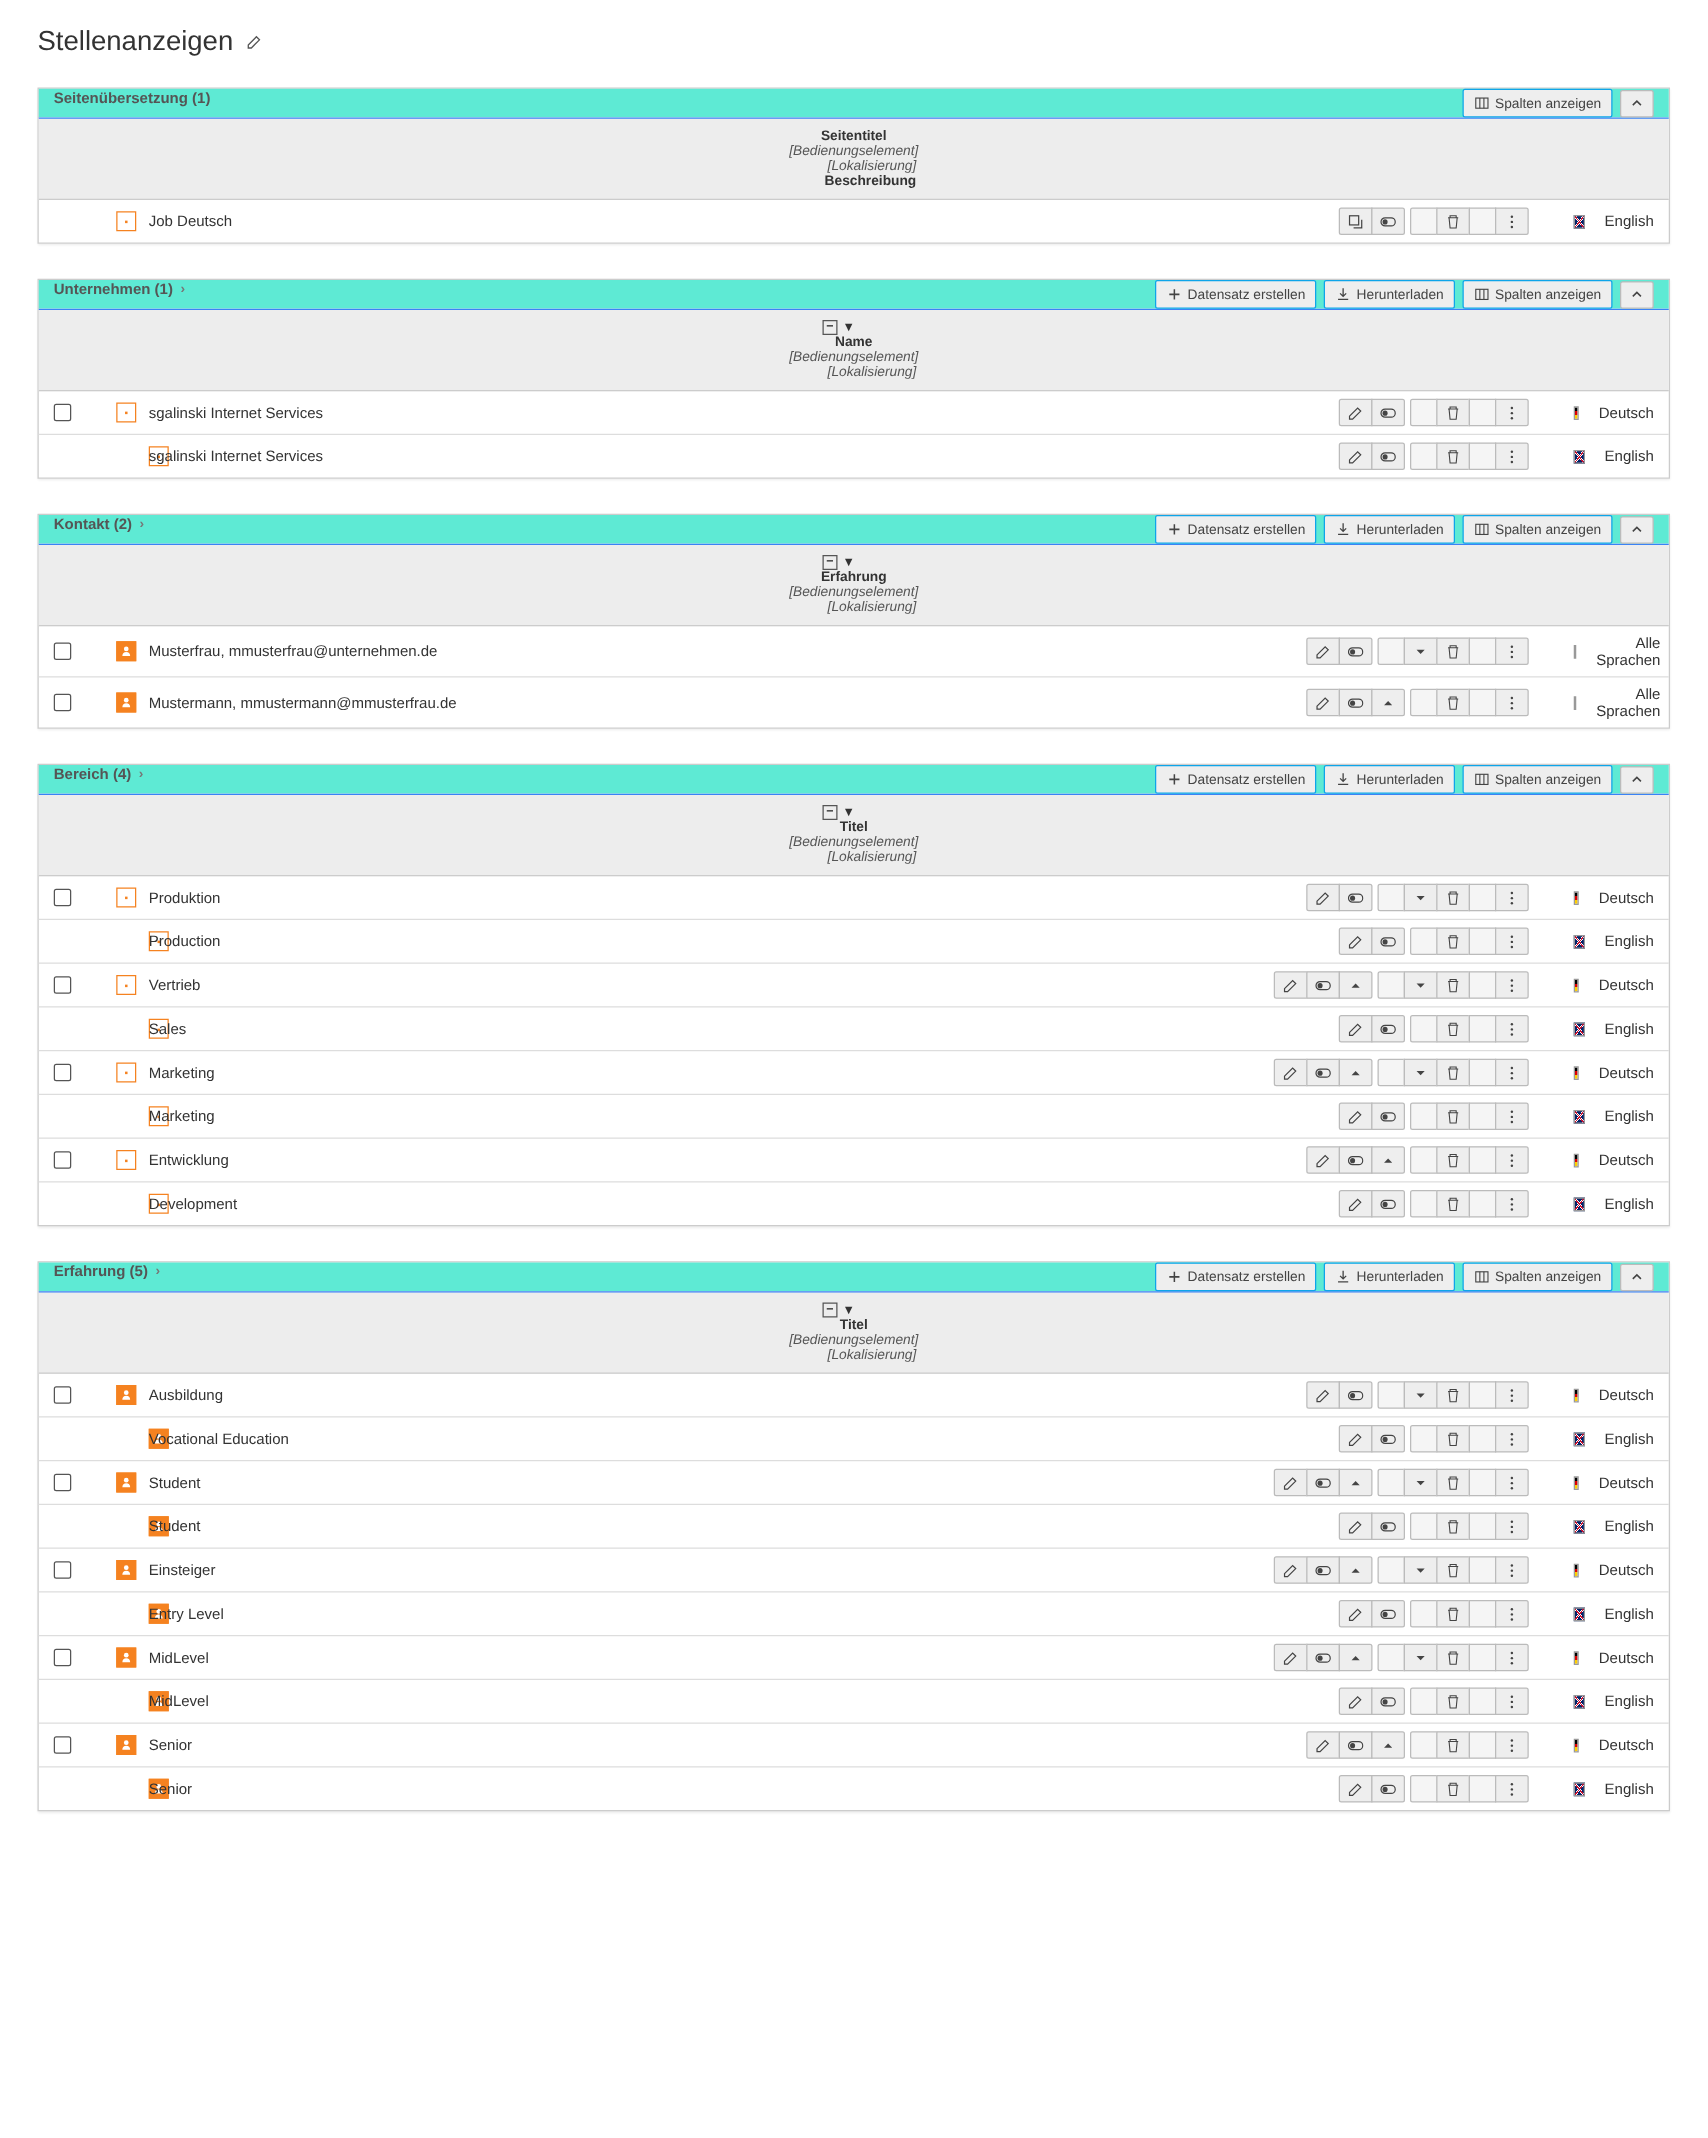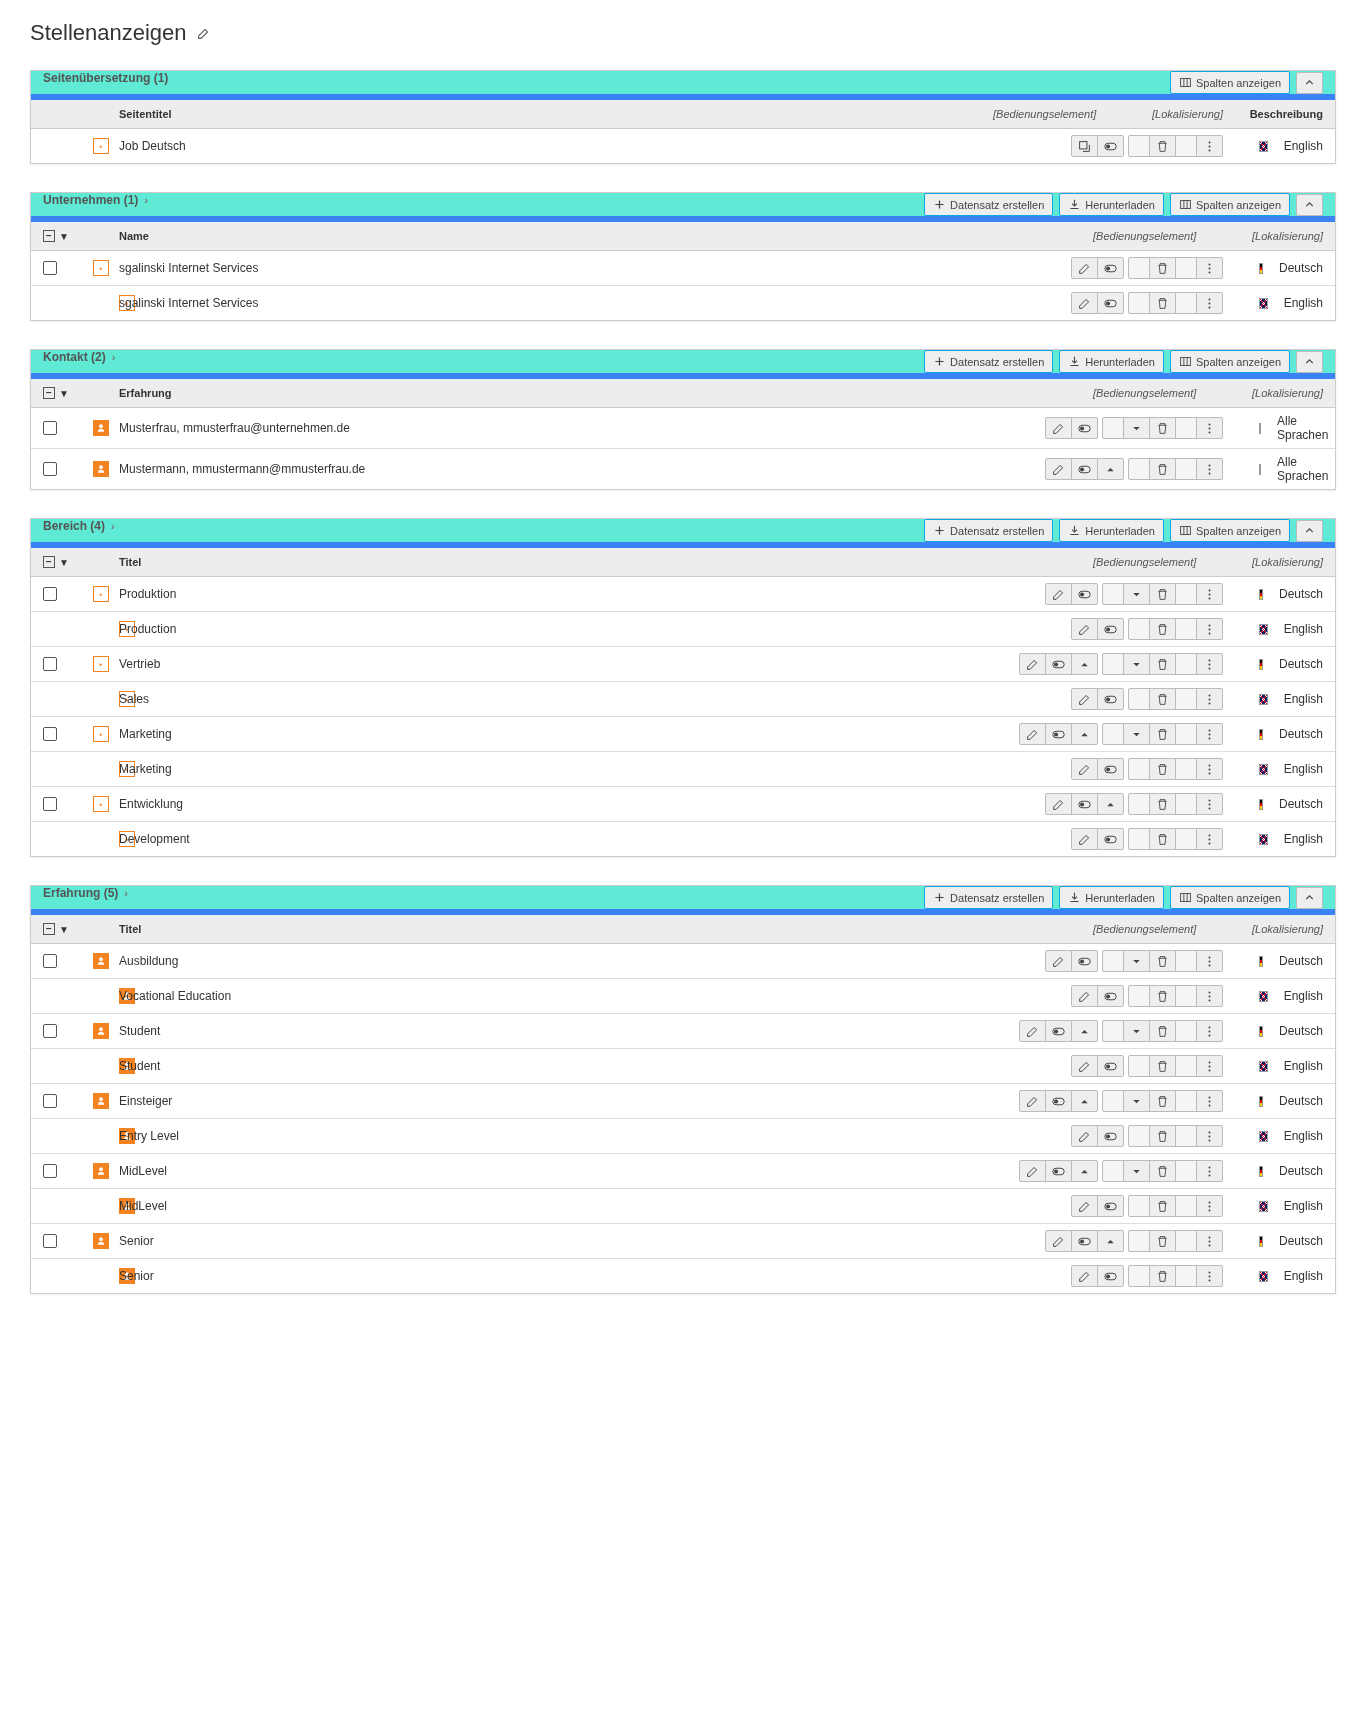--- a/index.html
+++ b/index.html
@@ -13,32 +13,32 @@
 .panel-header .actions { display: flex; gap: 6px; align-items: center; }
 
 .btn { background: #eee; border: 1px solid #0ea5e9; border-radius: 2px; padding: 4px 8px; font-size: 11px; color: #444; cursor: pointer; display: inline-flex; align-items: center; gap: 4px; }
 .btn-icon { background: #eee; border: 1px solid #bbb; border-radius: 2px; padding: 3px 6px; cursor: pointer; display: inline-flex; align-items: center; justify-content: center; min-width: 22px; height: 22px; }
 .btn-icon.empty { background: #f5f5f5; }
 .btn-group { display: inline-flex; }
 .btn-group .btn-icon { border-radius: 0; margin-left: -1px; }
 .btn-group .btn-icon:first-child { border-top-left-radius: 2px; border-bottom-left-radius: 2px; margin-left: 0; }
 .btn-group .btn-icon:last-child { border-top-right-radius: 2px; border-bottom-right-radius: 2px; }
 
-.columns-header { background: #ededed; border-top: 6px solid #3b82f6; border-bottom: 1px solid #ccc; padding: 8px 12px; display: flex; align-items: center; font-weight: bold; font-size: 11px; }
+.columns-header { background: #ededed; border-top: 1px solid #3b82f6; border-bottom: 1px solid #ccc; padding: 8px 12px; display: flex; align-items: center; font-weight: bold; font-size: 11px; flex-direction: column; }
 .col-check { width: 50px; display: flex; align-items: center; gap: 4px; }
 .col-icon { width: 26px; }
 .col-name { flex: 1; }
-.col-ctrl { width: 130px; text-align: left; font-style: italic; font-weight: normal; color: #555; }
+.col-ctrl { width: 130px; text-align: center; font-style: italic; font-weight: normal; color: #555; }
 .col-loc { width: 100px; text-align: right; font-style: italic; font-weight: normal; color: #555; padding-left: 8px; }
 .col-desc { width: 100px; text-align: right; font-weight: bold; padding-left: 8px; }
 
 .row { border-bottom: 1px solid #ddd; padding: 6px 12px; display: flex; align-items: center; min-height: 30px; }
 .row:last-child { border-bottom: none; }
 .row .col-actions { display: flex; gap: 3px; align-items: center; }
-.row .col-lang { width: 100px; text-align: left; padding-left: 36px; display: flex; align-items: center; gap: 16px; }
+.row .col-lang { width: 100px; text-align: right; padding-left: 36px; display: flex; align-items: center; gap: 16px; }
 
 .checkbox { width: 14px; height: 14px; border: 1.5px solid #555; border-radius: 2px; display: inline-block; }
 .expand-box { width: 12px; height: 12px; border: 1px solid #555; display: inline-flex; align-items: center; justify-content: center; font-size: 10px; line-height: 1; }
 .caret { font-size: 10px; }
 .flag { width: 16px; height: 11px; display: inline-block; border: 1px solid #999; position: relative; }
 .flag-de { background: linear-gradient(to bottom, #000 33%, #dd0000 33%, #dd0000 66%, #ffce00 66%); }
 .flag-en { background: #012169; }
 .flag-en::after { content: ""; position: absolute; inset: 0; background: linear-gradient(to bottom right, transparent 42%, #fff 42%, #fff 46%, #c8102e 46%, #c8102e 54%, #fff 54%, #fff 58%, transparent 58%), linear-gradient(to bottom left, transparent 42%, #fff 42%, #fff 46%, #c8102e 46%, #c8102e 54%, #fff 54%, #fff 58%, transparent 58%); }
 .flag-multi { background: conic-gradient(#c8102e 0 25%, #012169 25% 50%, #ffce00 50% 75%, #009246 75% 100%); }
 .ico-record { width: 16px; height: 16px; border: 1.5px solid #f58220; background: #fff; display: inline-flex; align-items: center; justify-content: center; font-size: 8px; color: #f58220; font-weight: bold; }

